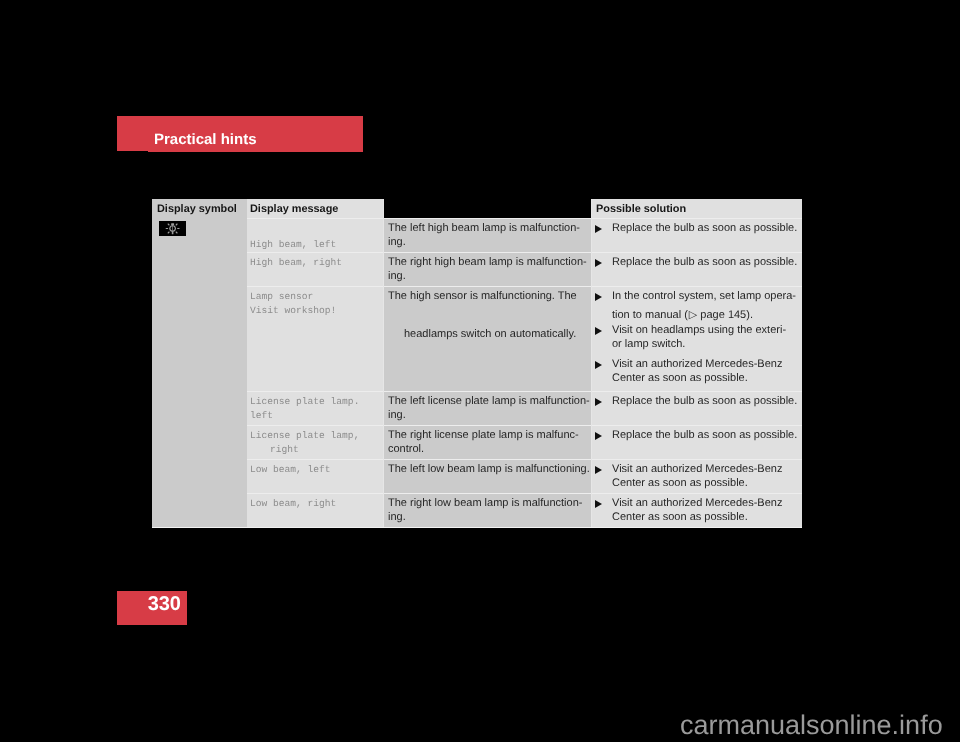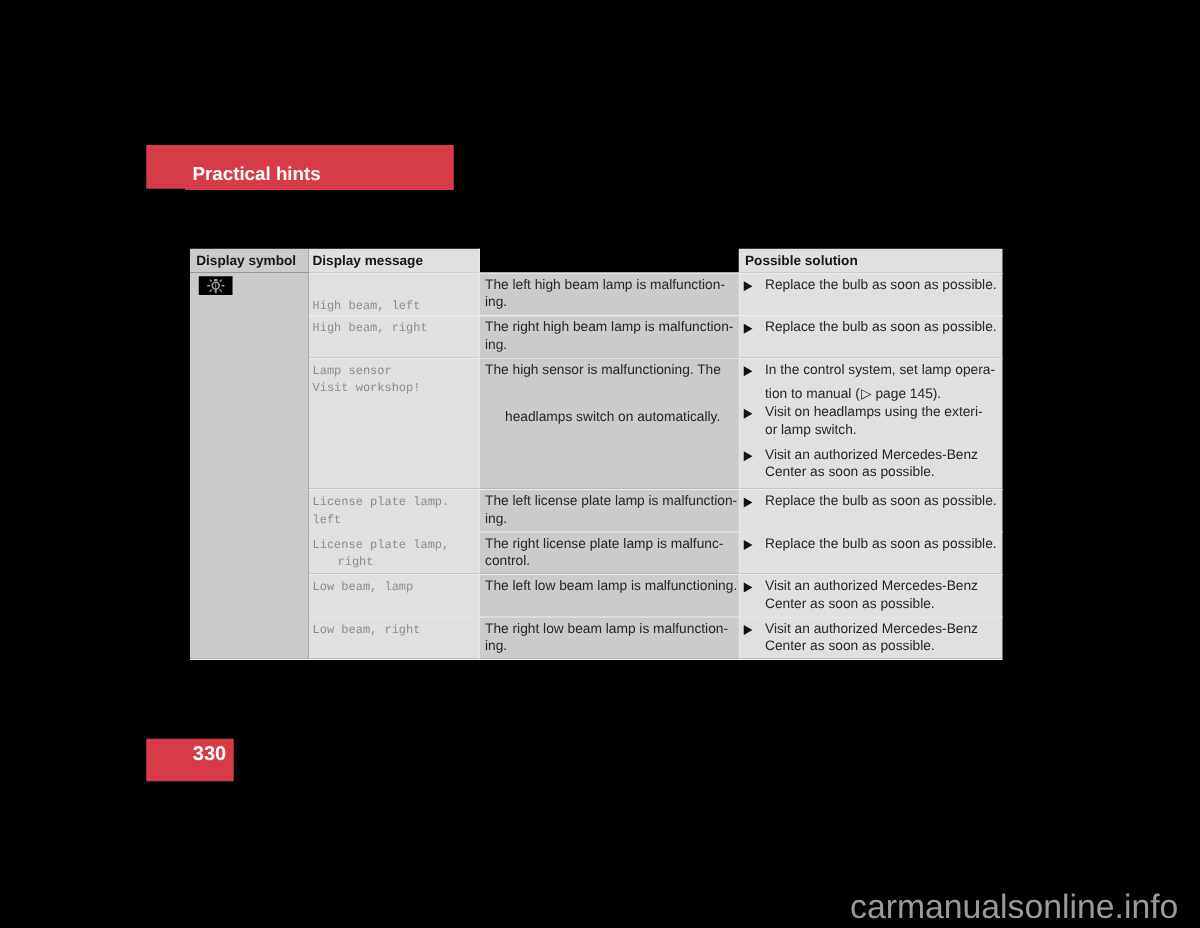--- a/index.html
+++ b/index.html
@@ -32,21 +32,21 @@
   .pgref{display:inline-block;margin:0 0 0 1px;font-size:11px;}
   .tri{position:absolute;width:0;height:0;border-left:7.5px solid #111111;
        border-top:4.5px solid transparent;border-bottom:4.5px solid transparent;}
 
   .symbolbox{position:absolute;left:7px;top:3px;width:27px;height:15px;background:#000000;overflow:hidden;}
   .bulbsvg{position:absolute;left:0;top:0;}
 
   
   .pagenum{position:absolute;left:117px;top:591px;width:70px;height:34px;background:#d73c46;}
   .pagenum .num{position:absolute;right:6px;top:5px;color:#ffffff;font-weight:bold;
-                font-size:16px;line-height:16px;}
+                font-size:20px;line-height:16px;}
   
   .wm{position:absolute;left:680px;top:712px;color:#9a9a9a;font-size:27px;line-height:27px;white-space:pre;}
 </style>
 </head>
 <body>
 
 <div class="page">
 
   <div class="chapter-tab">
     <span class="lbl">Practical hints</span>
@@ -148,21 +148,21 @@
       <div class="cell dark" style="left:232px;top:226px;width:208px;height:34px;">
         <div class="cause" style="left:4px;top:3px;">The right license plate lamp is malfunc-</div>
         <div class="cause" style="left:4px;top:17px;">control.</div>
       </div>
       <div class="cell light" style="left:440px;top:226px;width:210px;height:34px;">
         <span class="tri" style="left:3px;top:6.5px;"></span>
         <div class="solitem" style="left:20px;top:3px;">Replace the bulb as soon as possible.</div>
       </div>
       <div class="sepline" style="left:95px;top:226px;width:555px;"></div>
       <div class="cell light" style="left:95px;top:260px;width:137px;height:34px;">
-        <div class="msg" style="left:3px;top:4px;">Low beam, lamp</div>
+        <div class="msg" style="left:3px;top:4px;">Low beam, left</div>
       </div>
       <div class="cell dark" style="left:232px;top:260px;width:208px;height:34px;">
         <div class="cause" style="left:4px;top:3px;">The left low beam lamp is malfunctioning.</div>
       </div>
       <div class="cell light" style="left:440px;top:260px;width:210px;height:34px;">
         <span class="tri" style="left:3px;top:6.5px;"></span>
         <div class="solitem" style="left:20px;top:3px;">Visit an authorized Mercedes-Benz</div>
         <div class="solitem" style="left:20px;top:17px;">Center as soon as possible.</div>
       </div>
       <div class="sepline" style="left:95px;top:260px;width:555px;"></div>

